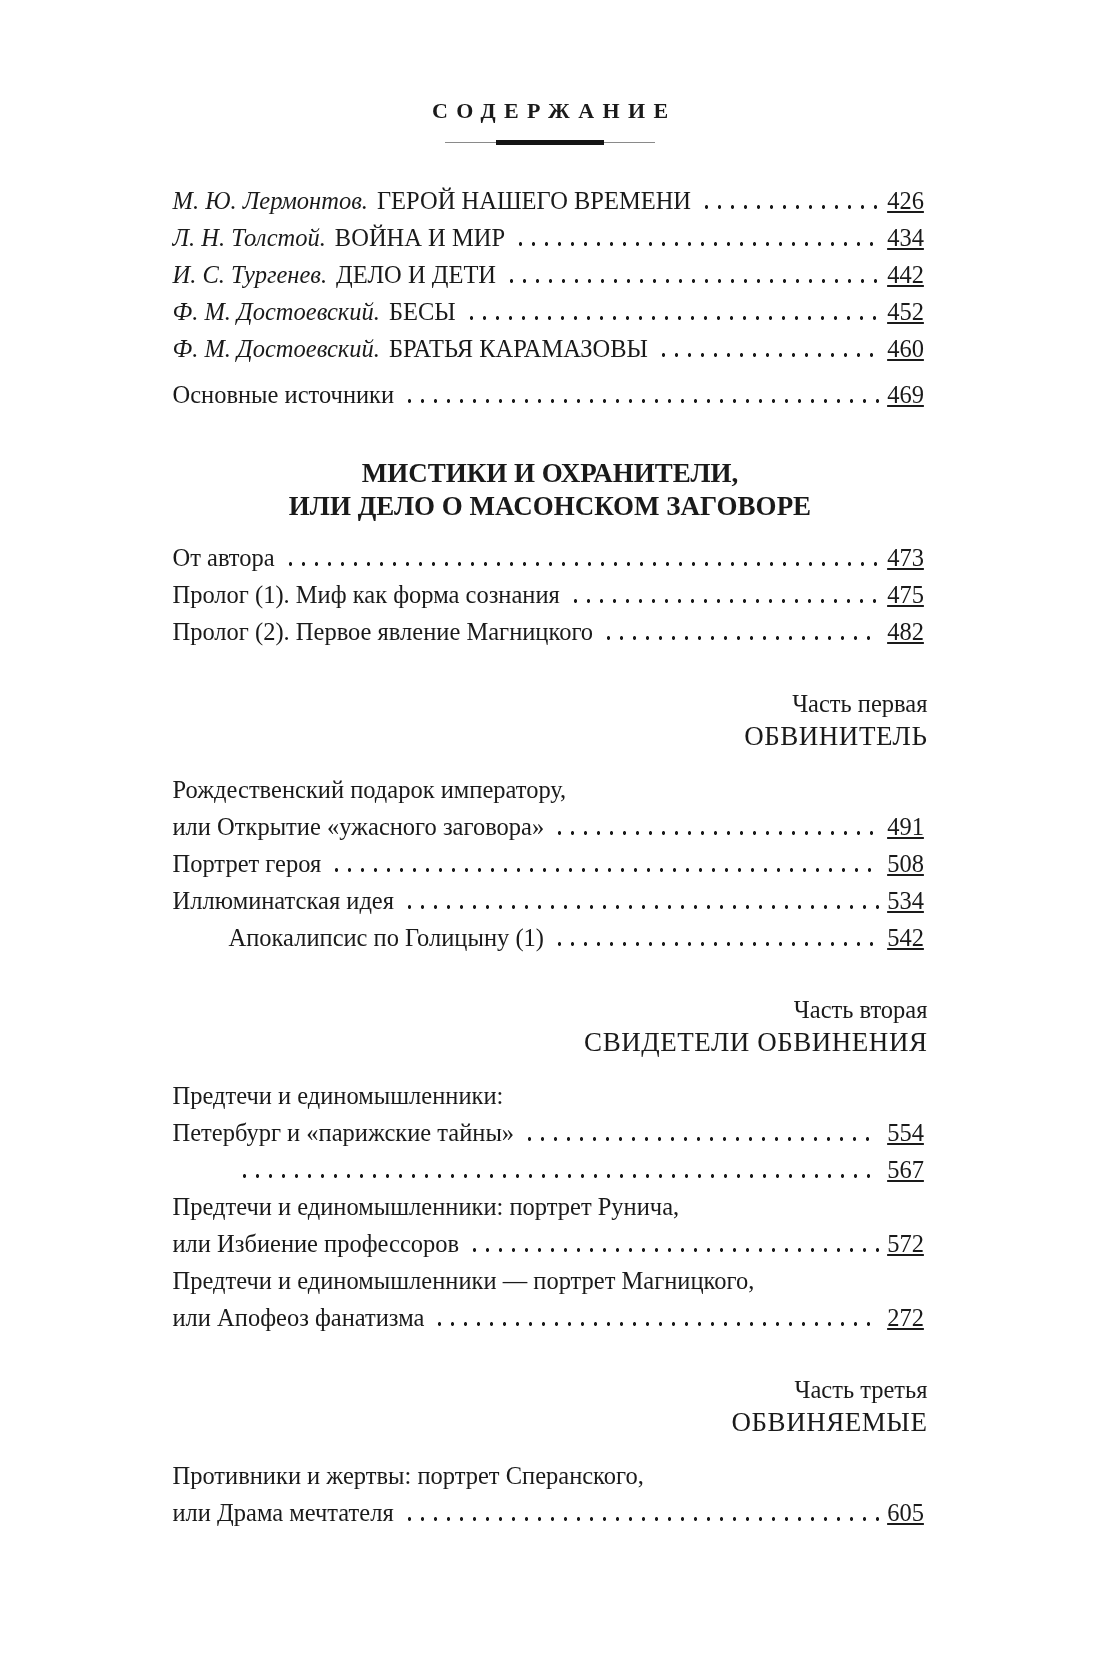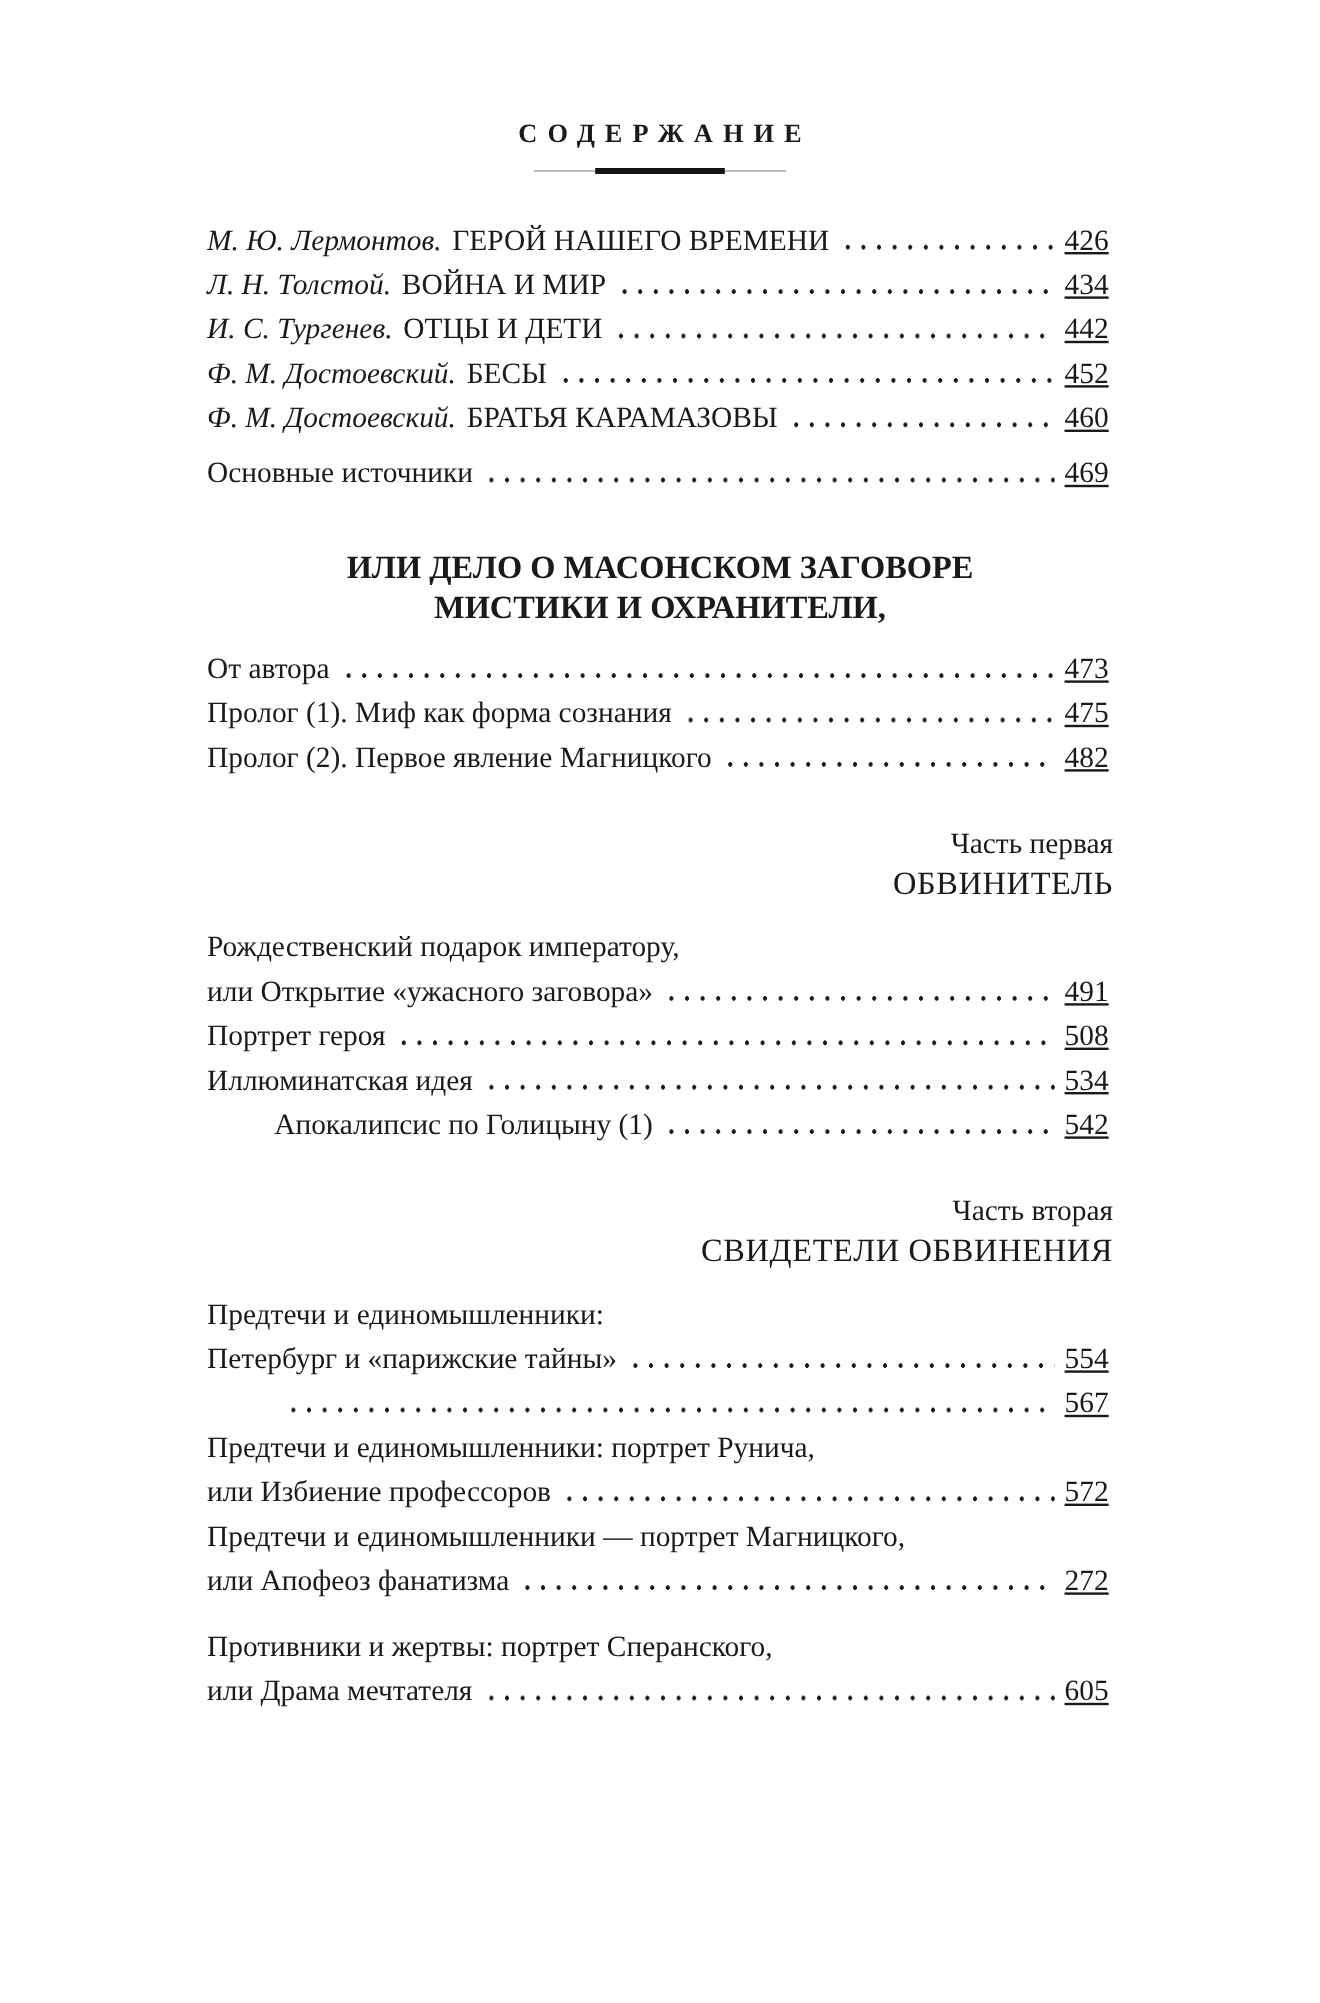--- a/index.html
+++ b/index.html
@@ -125,21 +125,21 @@
       <span class="pagenum">426</span>
     </div>
     <div class="row">
       <span class="author">Л. Н. Толстой.</span>
       <span>ВОЙНА И МИР</span>
       <span class="leader"></span>
       <span class="pagenum">434</span>
     </div>
     <div class="row">
       <span class="author">И. С. Тургенев.</span>
-      <span>ОТЦЫ И ДЕТИ</span>
+      <span>ДЕЛО И ДЕТИ</span>
       <span class="leader"></span>
       <span class="pagenum">442</span>
     </div>
     <div class="row">
       <span class="author">Ф. М. Достоевский.</span>
       <span>БЕСЫ</span>
       <span class="leader"></span>
       <span class="pagenum">452</span>
     </div>
     <div class="row">
@@ -149,22 +149,22 @@
       <span class="pagenum">460</span>
     </div>
     <div class="row mt-gap">
       <span>Основные источники</span>
       <span class="leader"></span>
       <span class="pagenum">469</span>
     </div>
   </div>
 
   <div class="section-title">
+    <div>МИСТИКИ И ОХРАНИТЕЛИ,</div>
     <div>ИЛИ ДЕЛО О МАСОНСКОМ ЗАГОВОРЕ</div>
-    <div>МИСТИКИ И ОХРАНИТЕЛИ,</div>
   </div>
 
   <div class="section-items">
     <div class="row">
       <span>От автора</span>
       <span class="leader"></span>
       <span class="pagenum">473</span>
     </div>
     <div class="row">
       <span>Пролог (1). Миф как форма сознания</span>
@@ -238,20 +238,24 @@
     <div class="row">
       <span>Предтечи и единомышленники — портрет Магницкого,</span>
     </div>
     <div class="row">
       <span>или Апофеоз фанатизма</span>
       <span class="leader"></span>
       <span class="pagenum">272</span>
     </div>
   </div>
 
+  <div class="part-heading">
+    <div class="part-label">Часть третья</div>
+    <div class="part-title">ОБВИНЯЕМЫЕ</div>
+  </div>
 
   <div class="part-items">
     <div class="row">
       <span>Противники и жертвы: портрет Сперанского,</span>
     </div>
     <div class="row">
       <span>или Драма мечтателя</span>
       <span class="leader"></span>
       <span class="pagenum">605</span>
     </div>

